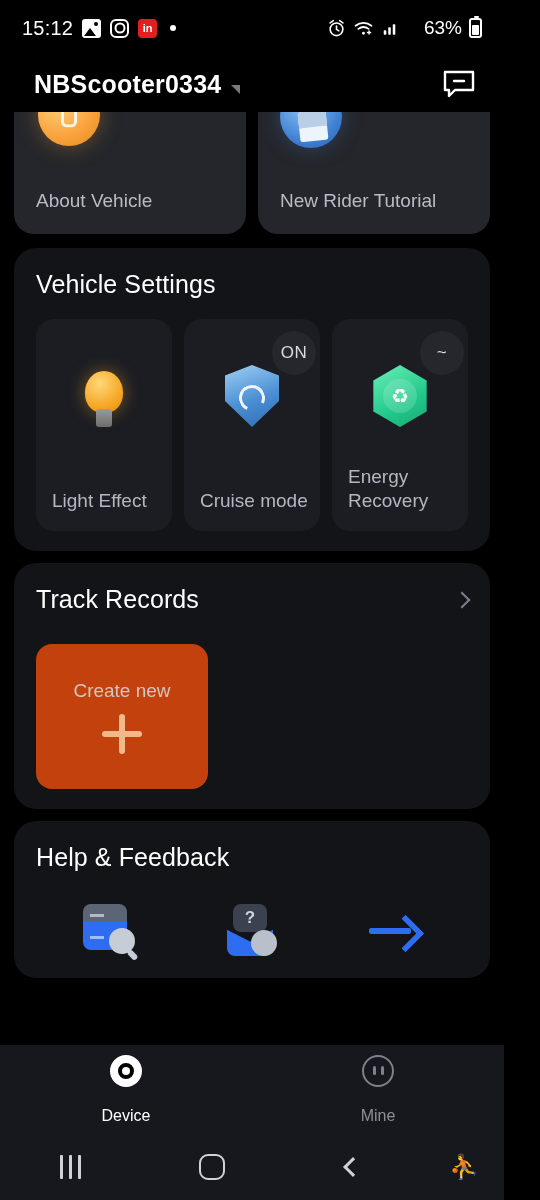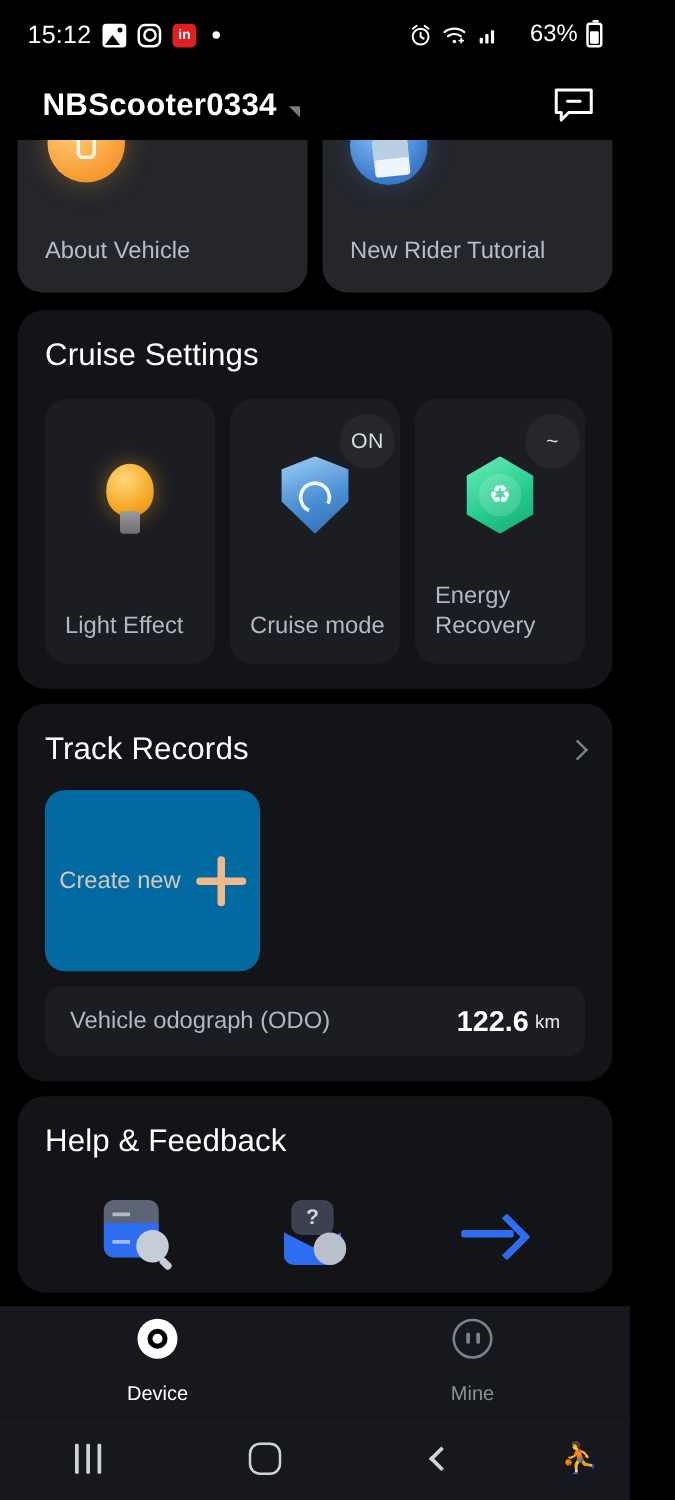--- a/index.html
+++ b/index.html
@@ -204,22 +204,22 @@
   .bub1{position:absolute;right:96px;top:14px;width:36px;height:36px;border-radius:50%;
         background:radial-gradient(circle at 35% 30%,#eaf4fd,#b7d8f4);opacity:.95;}
   .plusbub{position:absolute;right:68px;top:58px;width:54px;height:54px;border-radius:50%;
         background:rgba(200,225,248,.75);display:flex;align-items:center;justify-content:center;}
   .plusbub:after{content:"";position:absolute;width:28px;height:7px;background:#2f62d8;border-radius:2px;}
   .plusbub:before{content:"";position:absolute;width:7px;height:28px;background:#2f62d8;border-radius:2px;}
   .dot-blue{position:absolute;left:150px;bottom:36px;width:26px;height:26px;border-radius:50%;background:#2d5fd6;}
   .curve{position:absolute;left:168px;bottom:-22px;width:130px;height:70px;border:7px solid #e3e7ea;
         border-radius:50%;border-top:none;border-right:none;transform:rotate(12deg);}
   .create-new {
-    width:172px; height:145px; border-radius:16px; background:#0369a1;
-    display:flex; flex-direction:row; align-items:center; justify-content:center; gap:12px;
+    width:172px; height:145px; border-radius:16px; background:#c2410c;
+    display:flex; flex-direction:column; align-items:center; justify-content:center; gap:12px;margin-top:12px;
   }
   .create-label{ font-size:19px; color:#cfc8c1; }
   .plus-big{ position:relative; width:40px;height:40px; }
   .plus-big:before{content:"";position:absolute;left:0;top:17px;width:40px;height:6px;background:#f0b98a;border-radius:3px;}
   .plus-big:after{content:"";position:absolute;top:0;left:17px;height:40px;width:6px;background:#f0b98a;border-radius:3px;}
 
   .odo-row {
     margin-top:12px; height:56px; background:#1b1d23; border-radius:14px;
     display:flex; align-items:center; padding:0 20px;
   }
@@ -363,21 +363,21 @@
         <span class="coin-icon"></span>
         <span class="topcard-label">About Vehicle</span>
       </div>
       <div class="topcard">
         <span class="doc-icon"></span>
         <span class="topcard-label">New Rider Tutorial</span>
       </div>
     </div>
 
     <div class="card">
-      <div class="card-title">Cruise Settings</div>
+      <div class="card-title">Vehicle Settings</div>
       <div class="tile-row">
 
         <div class="tile">
           <div class="bulb">
             <span class="bulb-glass"></span>
               <span class="bulb-base"></span>
           </div>
           <div class="tile-label">Light Effect</div>
         </div>
 
@@ -407,25 +407,20 @@
       </div>
 
       <div class="track-row">
 
         <div class="create-new">
           <span class="create-label">Create new</span>
           <span class="plus-big"></span>
         </div>
       </div>
 
-      <div class="odo-row">
-        <span class="odo-label">Vehicle odograph (ODO)</span>
-        <span class="odo-value">122.6</span>
-        <span class="odo-unit">km</span>
-      </div>
     </div>
 
     <div class="card">
       <div class="card-title">Help &amp; Feedback</div>
       <div class="help-icons">
         <div class="help-item">
           <span class="faq-icon">
             <span class="faq-doc"></span>
               <span class="faq-glass"></span>
           </span>

